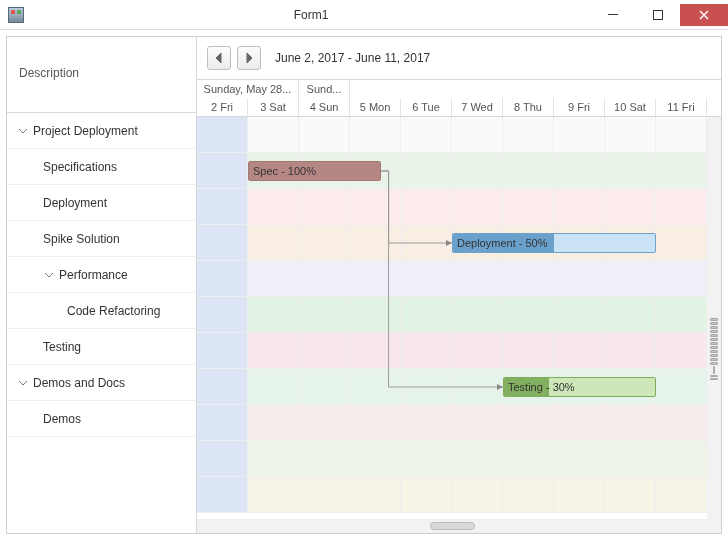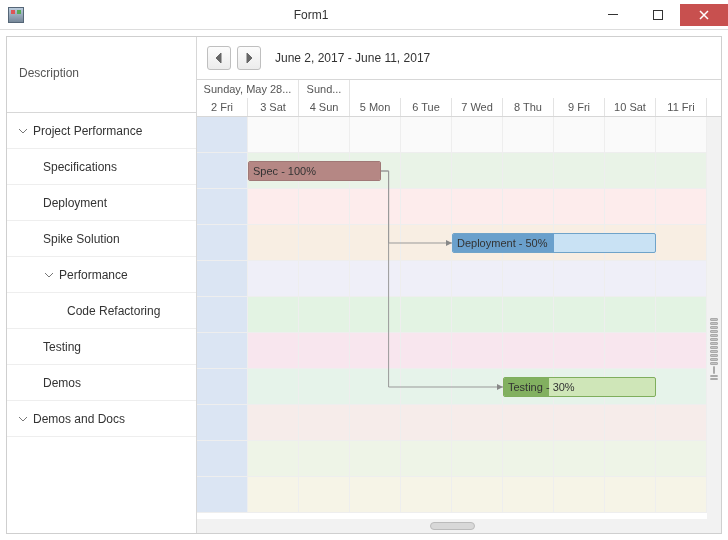--- a/index.html
+++ b/index.html
@@ -107,21 +107,21 @@
         <div class="tree-header">
           <div class="tree-header-inner">Description</div>
         </div>
         <div class="tree" id="tree">
             <div class="tree-row">
               <span class="expander">
                 <svg width="10" height="10">
                   <path d="M1 3 L5 7 L9 3"></path>
                 </svg>
               </span>
-              <span>Project Performance</span>
+              <span>Project Deployment</span>
             </div>
             <div class="tree-row indent1">
               <span>Specifications</span>
             </div>
             <div class="tree-row indent1">
               <span>Deployment</span>
             </div>
             <div class="tree-row indent1">
               <span>Spike Solution</span>
             </div>
@@ -131,31 +131,31 @@
                   <path d="M1 3 L5 7 L9 3"></path>
                 </svg>
               </span>
               <span>Performance</span>
             </div>
             <div class="tree-row indent2">
               <span>Code Refactoring</span>
             </div>
             <div class="tree-row indent1">
               <span>Testing</span>
-            </div>
-            <div class="tree-row indent1">
-              <span>Demos</span>
             </div>
             <div class="tree-row">
               <span class="expander">
                 <svg width="10" height="10">
                   <path d="M1 3 L5 7 L9 3"></path>
                 </svg>
               </span>
               <span>Demos and Docs</span>
+            </div>
+            <div class="tree-row indent1">
+              <span>Demos</span>
             </div>
           </div>
       </div>
 
       <div class="gantt-col">
         <div class="toolbar">
           <div class="navbtn">
             <svg width="8" height="10">
                 <path d="M6 0 L1 5 L6 10 Z"></path>
               </svg>

